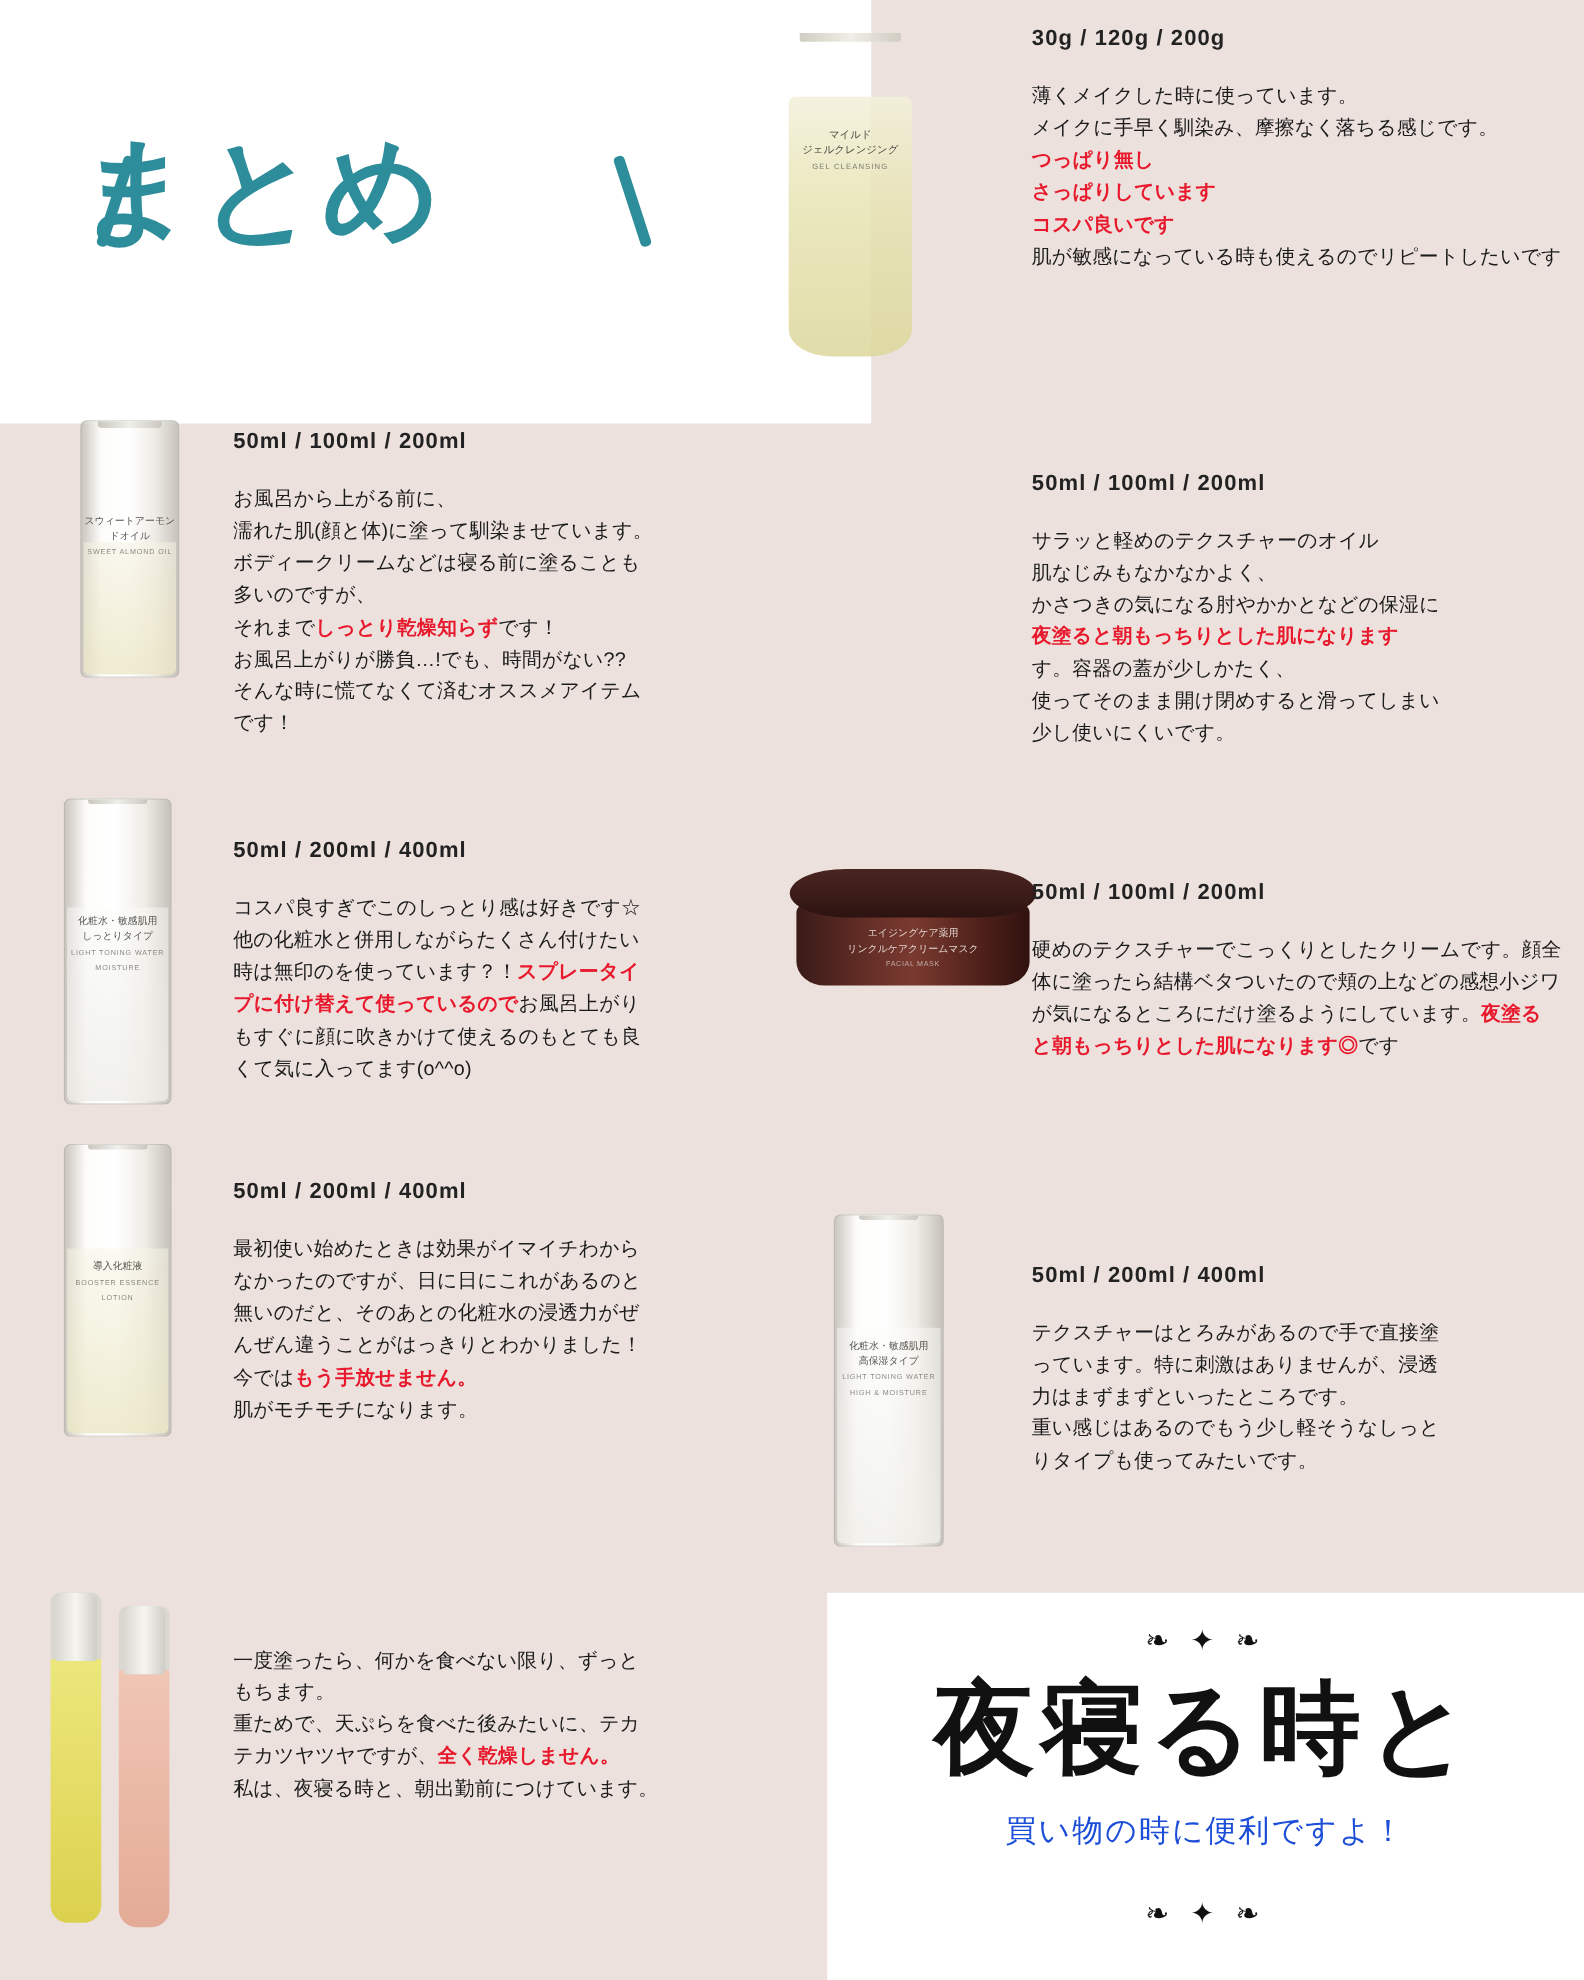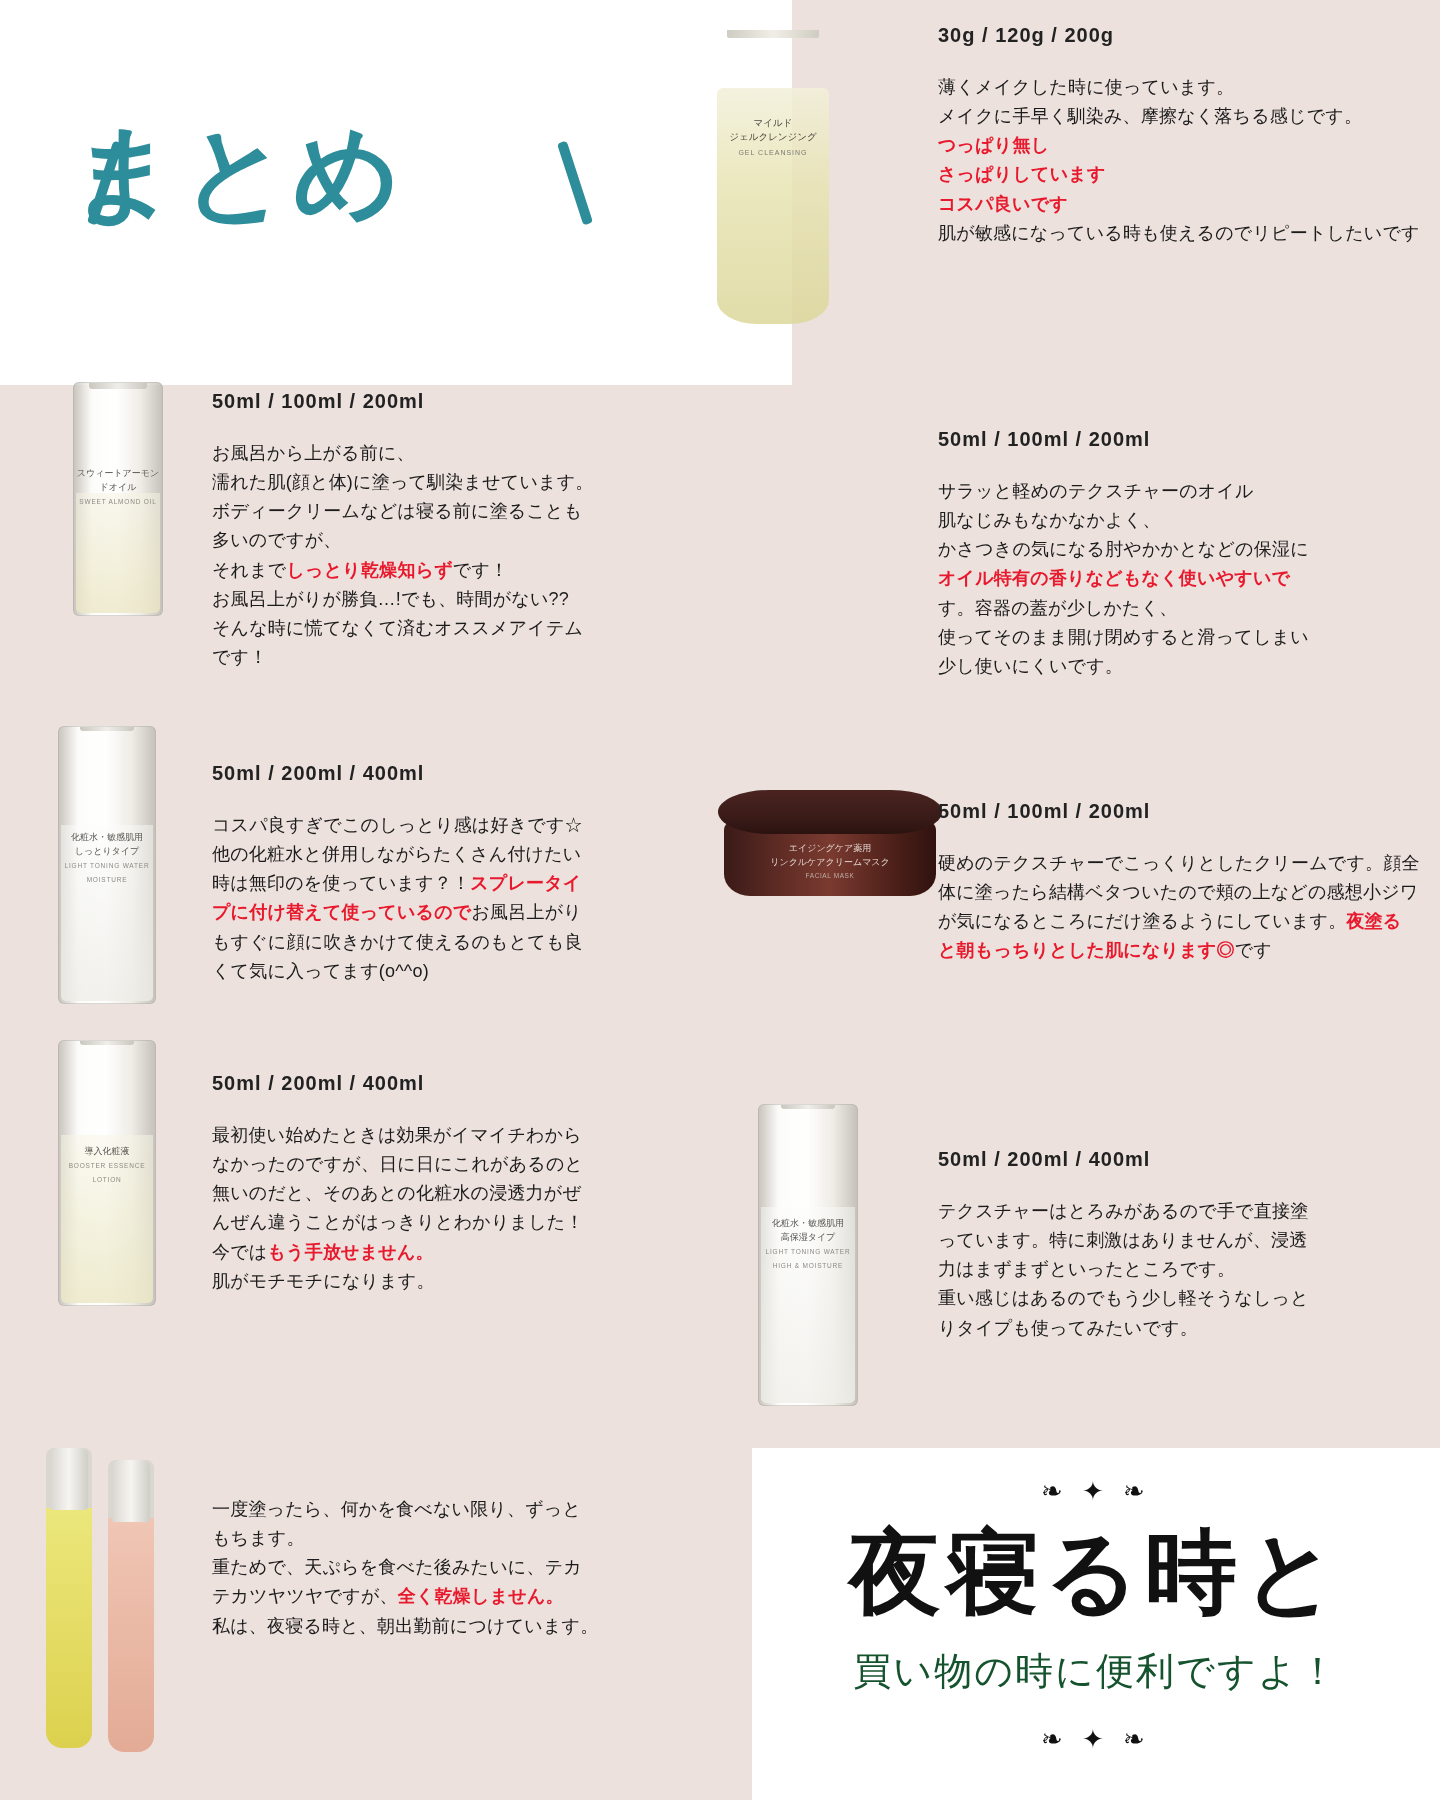--- a/index.html
+++ b/index.html
@@ -220,22 +220,22 @@
     font-weight: bold;
     color: #111;
     letter-spacing: 6px;
     line-height: 1;
   }
   .save-sub {
     position: absolute;
     left: 0; right: 0;
     top: 198px;
     text-align: center;
-    font-size: 38px;
-    color: #14532d;
+    font-size: 28px;
+    color: #1d4ed8;
     letter-spacing: 2px;
   }
   .flourish {
     position: absolute;
     left: 0; right: 0;
     text-align: center;
     color: #111;
     font-size: 26px;
     letter-spacing: 6px;
   }
@@ -299,21 +299,21 @@
     </div>
   </div>
 
 
   <div class="entry" style="left:938px; top:428px; width:482px;">
     <div class="size-label">50ml / 100ml / 200ml</div>
     <div class="body-text">
       サラッと軽めのテクスチャーのオイル<br>
       肌なじみもなかなかよく、<br>
       かさつきの気になる肘やかかとなどの保湿に<br>
-      <span class="hl">オイル特有の香りなどもなく使いやすいで</span><br>
+      <span class="hl">夜塗ると朝もっちりとした肌になります</span><br>
       す。容器の蓋が少しかたく、<br>
       使ってそのまま開け閉めすると滑ってしまい<br>
       少し使いにくいです。
     </div>
   </div>
 
   <div class="prod" style="left:58px; top:726px;">
     <div class="bottle" style="width:96px;height:276px;">
       <div class="cap" style="width:54px;height:24px;"></div>
       <div class="liquid" style="height:176px;background:linear-gradient(to bottom,rgba(252,252,250,.45),rgba(238,237,232,.8));"></div>

